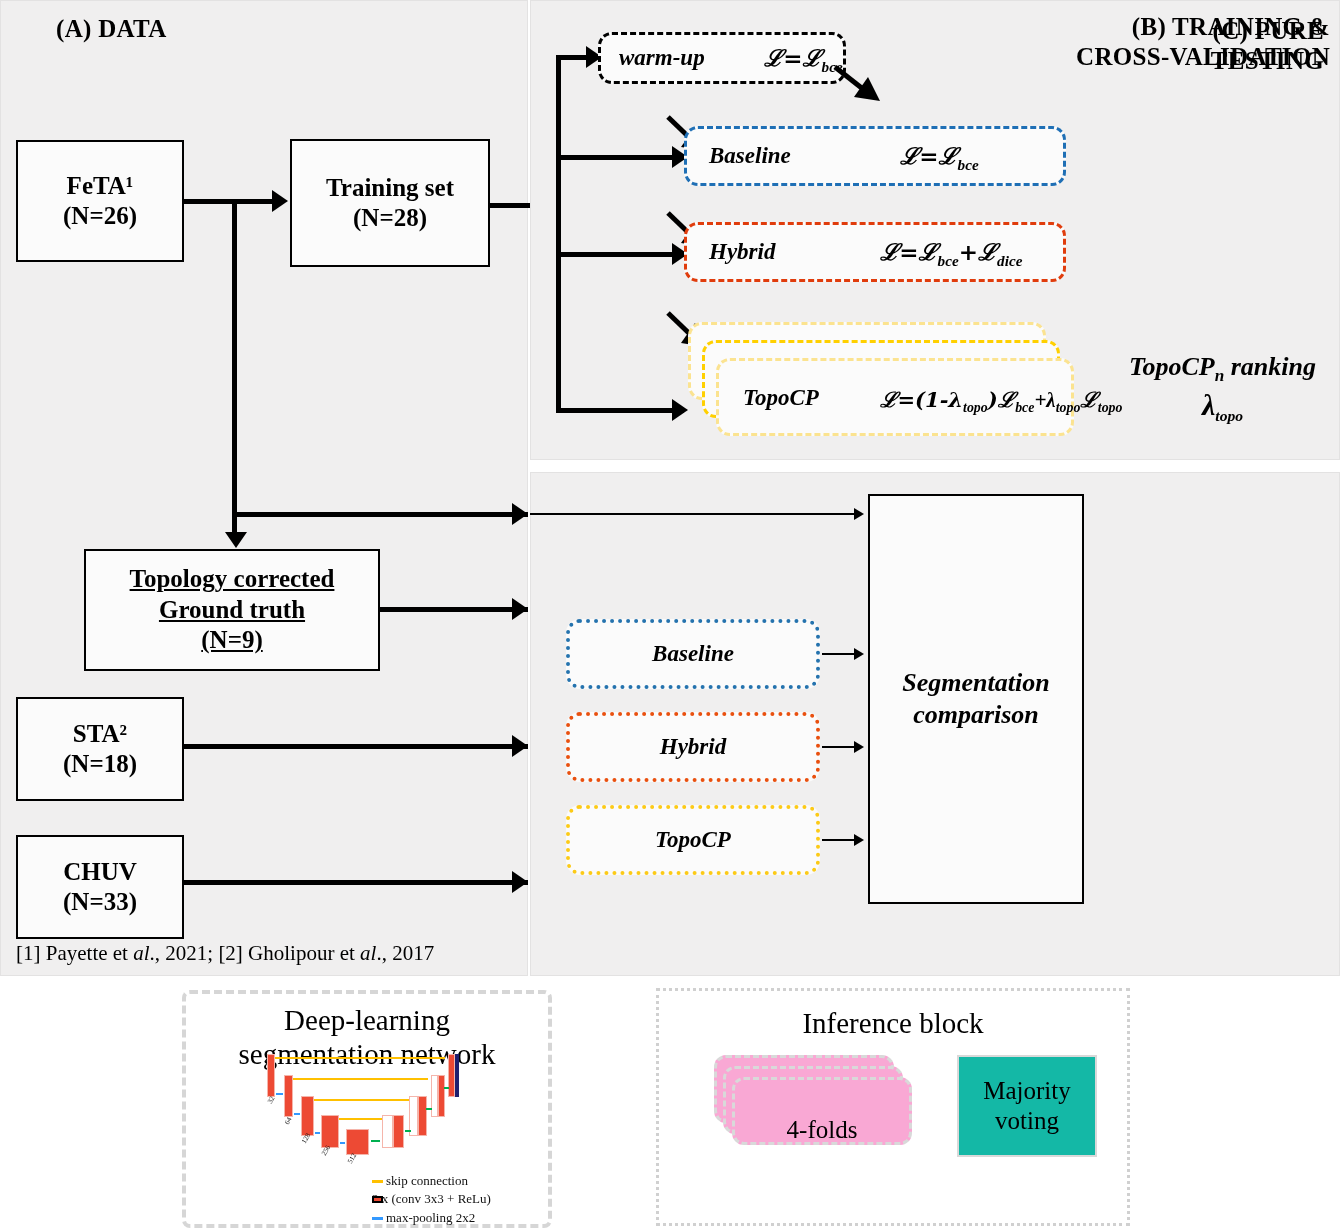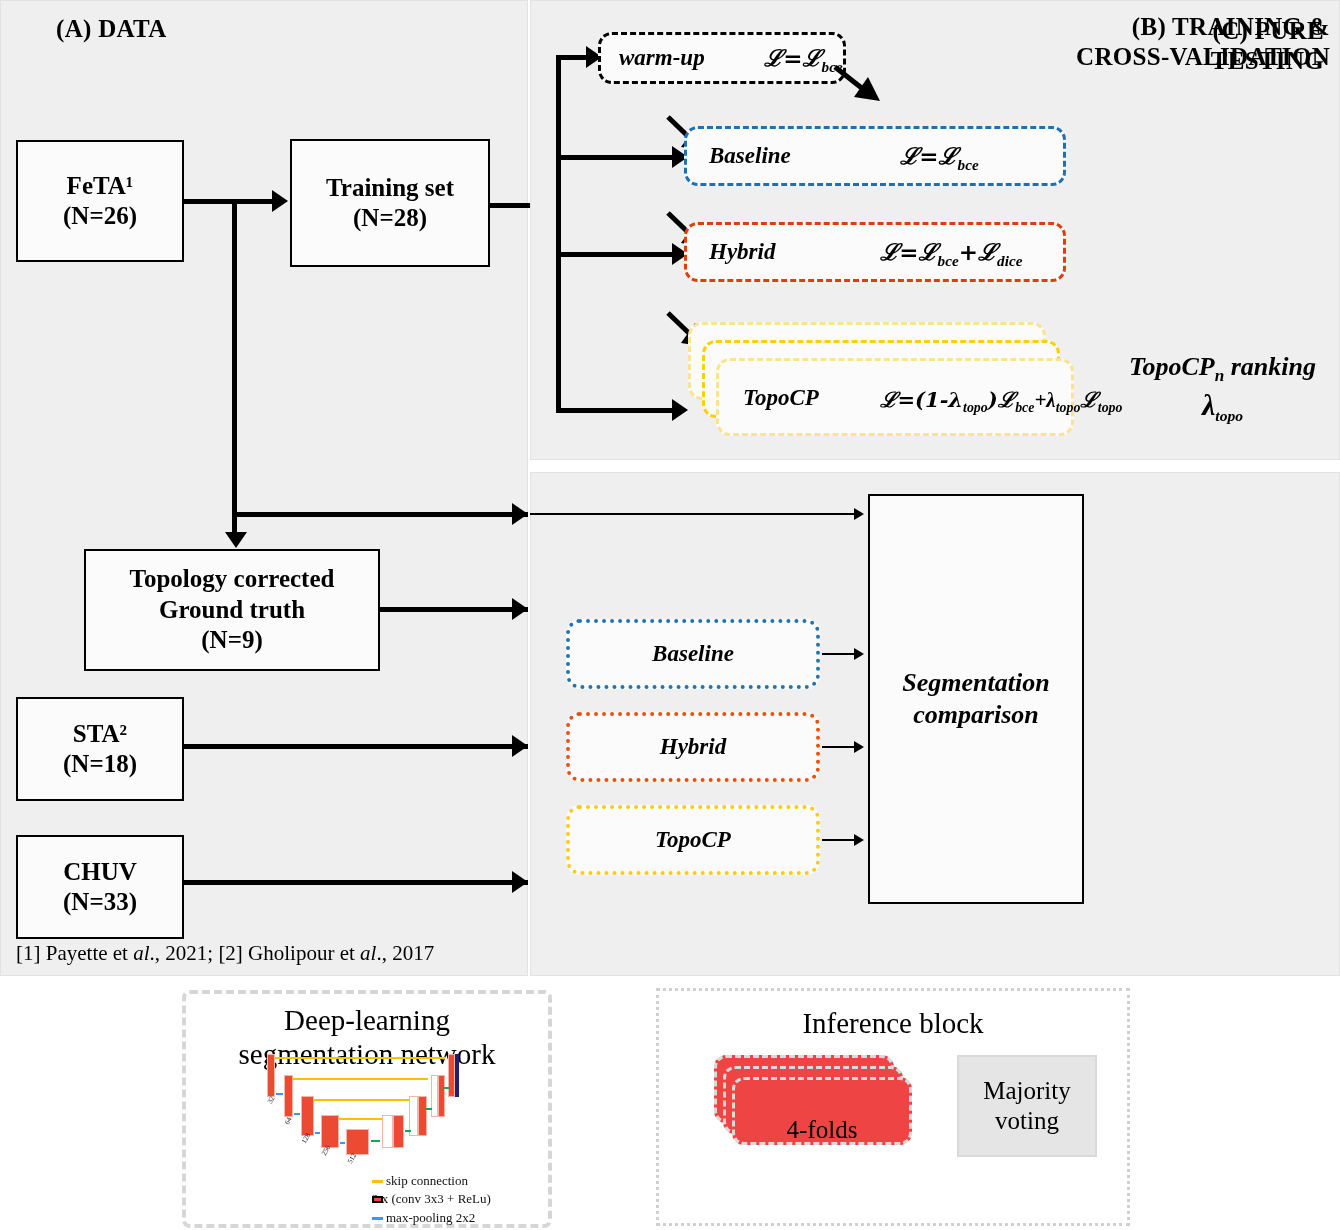--- a/index.html
+++ b/index.html
@@ -57,23 +57,23 @@
   .rank{position:absolute;font-style:italic;font-weight:bold;font-size:26px;
         text-align:center;line-height:1.15;}
 
   
   .bpanel{position:absolute;box-sizing:border-box;background:#fff;}
   #dl-panel{left:182px;top:990px;width:370px;height:238px;border:4px dashed #d6d6d6;border-radius:8px;}
   #inf-panel{left:656px;top:988px;width:474px;height:238px;border:3px dotted #d0d0d0;}
   .bp-title{position:absolute;width:100%;text-align:center;font-size:29px;line-height:1.16;
             white-space:pre-line;}
 
-  .fold{position:absolute;border:3px dashed #d9d9d9;border-radius:12px;background:#ef4444;
+  .fold{position:absolute;border:3px dashed #d9d9d9;border-radius:12px;background:#f9a8d4;
         box-sizing:border-box;}
-  .mvbox{position:absolute;border:2px solid #d9d9d9;background:#e5e5e5;box-sizing:border-box;
+  .mvbox{position:absolute;border:2px solid #d9d9d9;background:#14b8a6;box-sizing:border-box;
          display:flex;align-items:center;justify-content:center;text-align:center;
          font-size:25px;line-height:1.2;white-space:pre-line;}
   .fold-label{position:absolute;font-size:25px;text-align:center;width:100%;}
 
   
   #unet{position:absolute;left:258px;top:1052px;width:220px;height:110px;}
   .ublk{position:absolute;box-sizing:border-box;}
   .ulbl{position:absolute;font-size:7px;transform:rotate(-60deg);transform-origin:left top;color:#111;}
   .legend{position:absolute;left:372px;top:1172px;font-size:13px;line-height:1.42;color:#111;}
   .legend div{display:flex;align-items:center;gap:3px;white-space:nowrap;}
@@ -85,21 +85,21 @@
 
 <div class="panel" id="panel-a"></div>
 <div class="panel-title" id="title-a">(A) DATA</div>
 
 <div class="box" style="left:16px;top:140px;width:168px;height:122px;">FeTA¹
 (N=26)</div>
 
 <div class="box" style="left:290px;top:139px;width:200px;height:128px;">Training set
 (N=28)</div>
 
-<div class="box" style="left:84px;top:549px;width:296px;height:122px;">Topology corrected
+<div class="box" style="left:84px;top:549px;width:296px;height:122px;text-decoration:underline;">Topology corrected
 Ground truth
 (N=9)</div>
 
 <div class="box" style="left:16px;top:697px;width:168px;height:104px;">STA²
 (N=18)</div>
 
 <div class="box" style="left:16px;top:835px;width:168px;height:104px;">CHUV
 (N=33)</div>
 
 <div class="footnote" style="left:16px;top:941px;">[1] Payette et <i>al</i>., 2021; [2] Gholipour et <i>al</i>., 2017</div>

